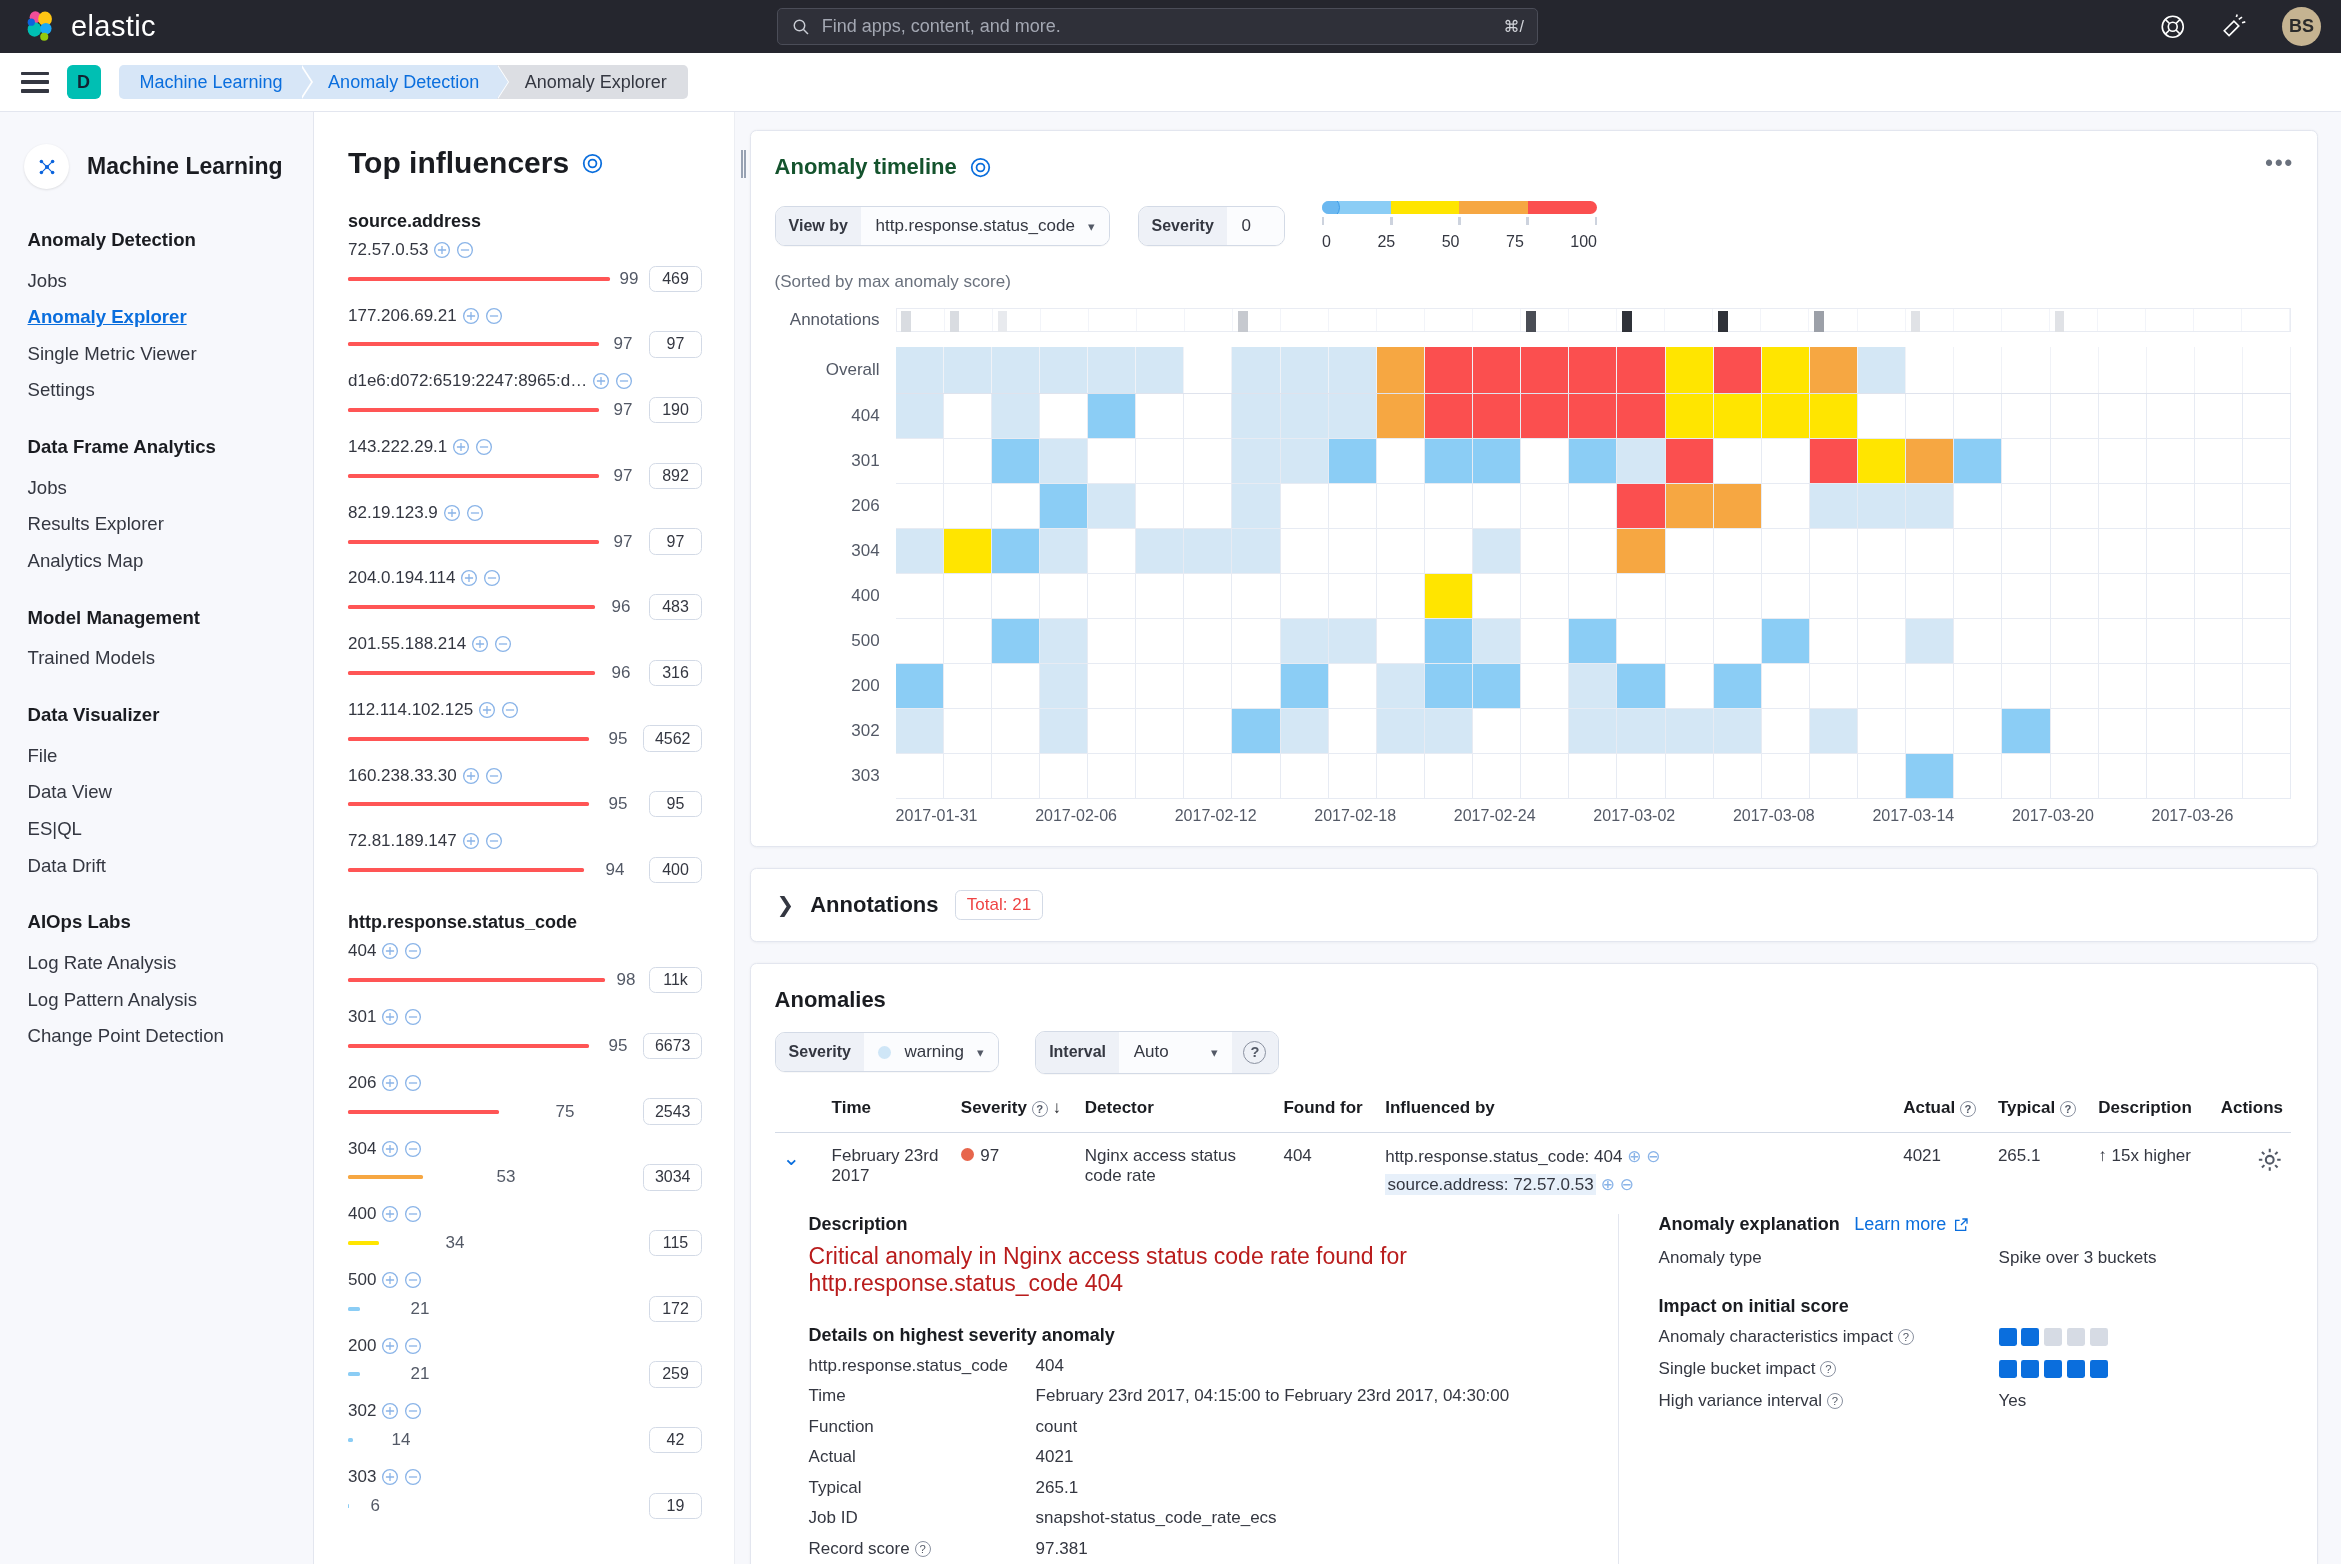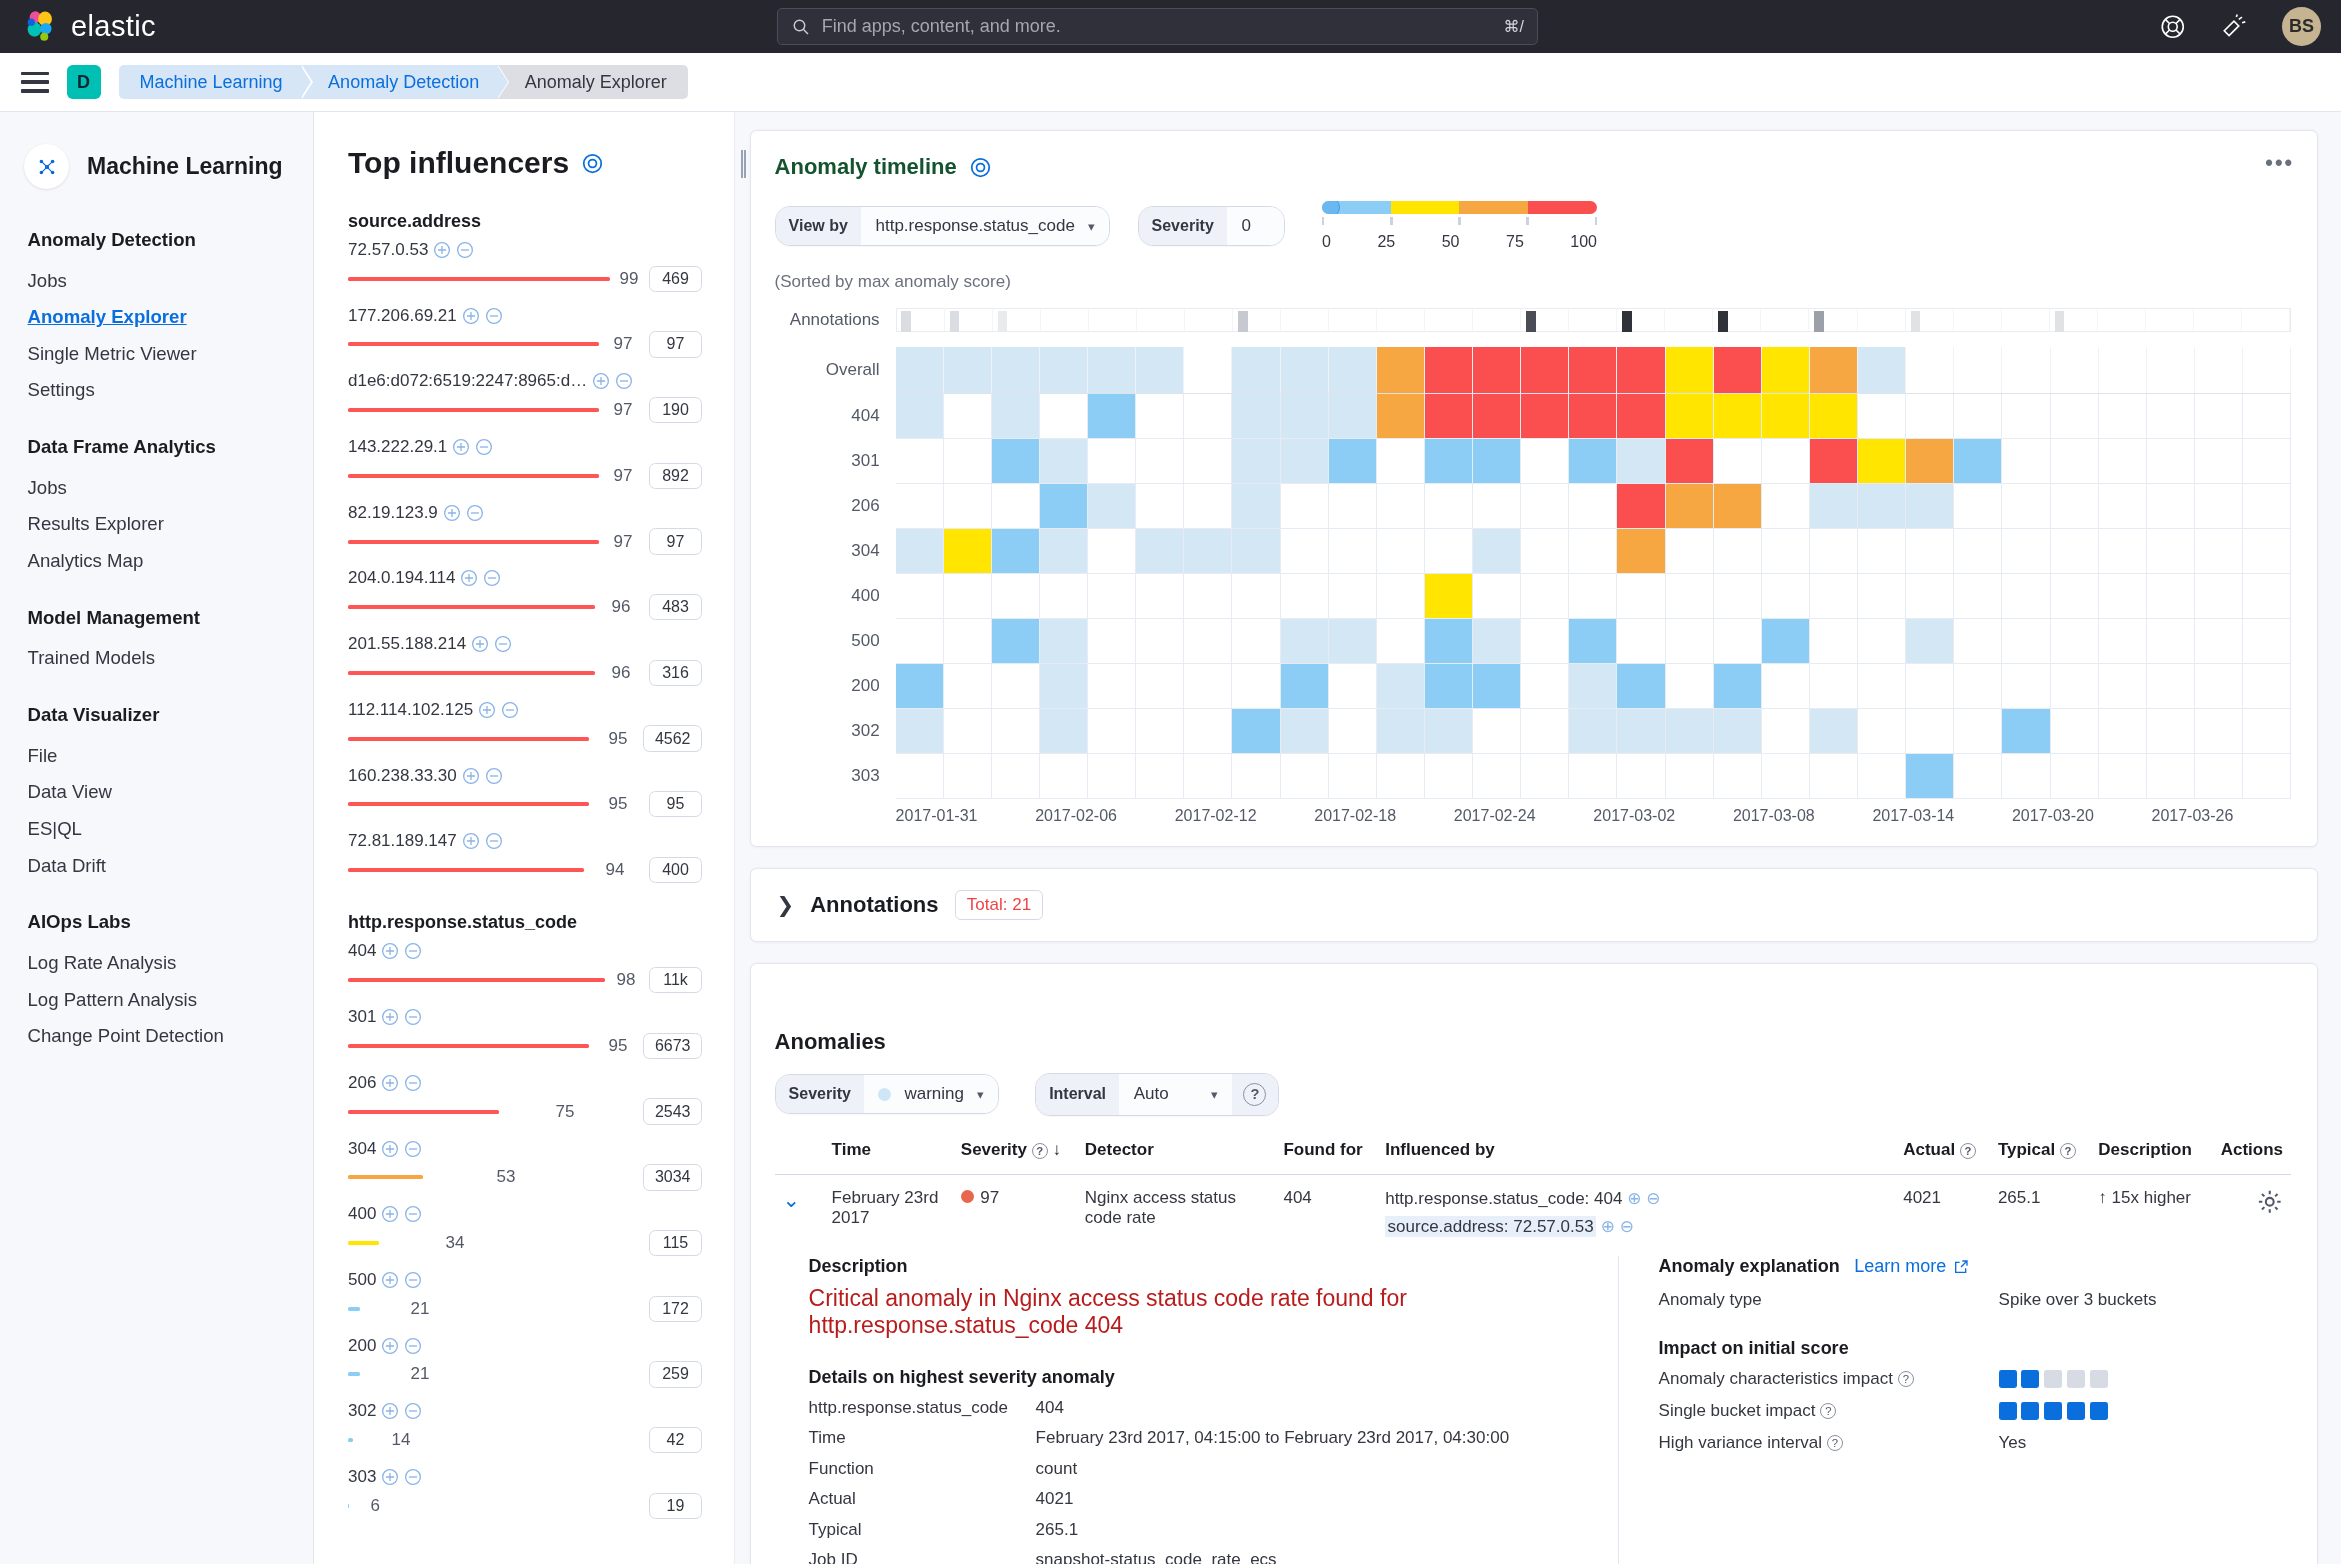--- a/index.html
+++ b/index.html
@@ -123,21 +123,21 @@
   }
   .card.timeline { padding: 23px 26px 21px 24px; margin-bottom: 21px; }
   .grip { position: absolute; left: -9.7px; top: 19.4px; width: 8px; height: 27.5px; display: flex; gap: 1.6px; }
   .grip i { width: 1.6px; background: #98a2b3; display: block; height: 100%; }
   .dots-menu { position: absolute; right: 23px; top: 19.4px; font-size: 23px; color: #6a717d; letter-spacing: 1.6px; cursor: pointer; }
 
   .tl-head { display: flex; align-items: center; gap: 13px; }
   .tl-title { font-size: 22px; font-weight: 700; color: #14532d; }
   .tl-controls { display: flex; align-items: center; gap: 27.5px; margin-top: 21px; }
   .compound {
-    display: flex; align-items: stretch; border: 0.8px solid #d3dae6; border-radius: 15px; overflow: hidden;
+    display: flex; align-items: stretch; border: 0.8px solid #d3dae6; border-radius: 10px; overflow: hidden;
     background: #fff; box-shadow: 0 0.8px 0.8px rgba(0,0,0,.03);
   }
   .compound .lbl { background: #eef1f7; color: #343741; font-size: 16px; font-weight: 700; padding: 9px 13px; display: flex; align-items: center; }
   .compound .val { background: #fbfcfe; color: #343741; font-size: 17px; padding: 9px 14.6px; display: flex; align-items: center; gap: 13px; min-width: 57px; }
   .chev { font-size: 13px; color: #535966; }
   .sev-slider { display: flex; flex-direction: column; gap: 3.2px; margin-left: 9.7px; }
   .sev-bar { width: 275px; height: 13px; border-radius: 6.5px; display: flex; overflow: hidden; position: relative; }
   .sev-seg { height: 100%; }
   .sev-knob {
     position: absolute; left: -4.9px; top: -4.9px; width: 23px; height: 23px; border-radius: 50%;
@@ -167,21 +167,21 @@
   .heat-xaxis span { flex: 1; font-size: 16px; color: #535966; text-align: left; }
 
   
   .card.annotations { padding: 21px 26px; margin-bottom: 21px; display: flex; align-items: center; gap: 16px; }
   .caret { font-size: 21px; color: #343741; }
   .ann-title { font-size: 22px; font-weight: 700; color: #1a1c21; }
   .total-chip { border: 0.8px solid #d3dae6; border-radius: 5.7px; font-size: 17px; padding: 4px 11.3px; color: #ef4444; }
 
   
   .card.anomalies { padding: 23px 26px 16px 24px; }
-  .an-title { font-size: 22px; font-weight: 700; color: #1a1c21; margin-top: 42px; }
+  .an-title { font-size: 22px; font-weight: 700; color: #1a1c21; }
   .an-controls { display: flex; align-items: center; gap: 36px; margin-top: 18px; }
   .qmark { width: 23px; height: 23px; border: 1.6px solid #8a91a0; border-radius: 50%; color: #535966; font-size: 14.6px; display: inline-flex; align-items: center; justify-content: center; }
   .dot-sev { width: 13px; height: 13px; border-radius: 50%; background: #cfe6f7; display: inline-block; }
 
   table.an-table { width: 100%; border-collapse: collapse; margin-top: 24px; }
   table.an-table th {
     font-size: 17px; color: #1a1c21; font-weight: 700; text-align: left;
     padding: 0 8px 14.6px 8px; border-bottom: 0.8px solid #d3dae6; white-space: nowrap;
   }
   table.an-table td { font-size: 17px; color: #343741; padding: 13px 8px; vertical-align: top; }

